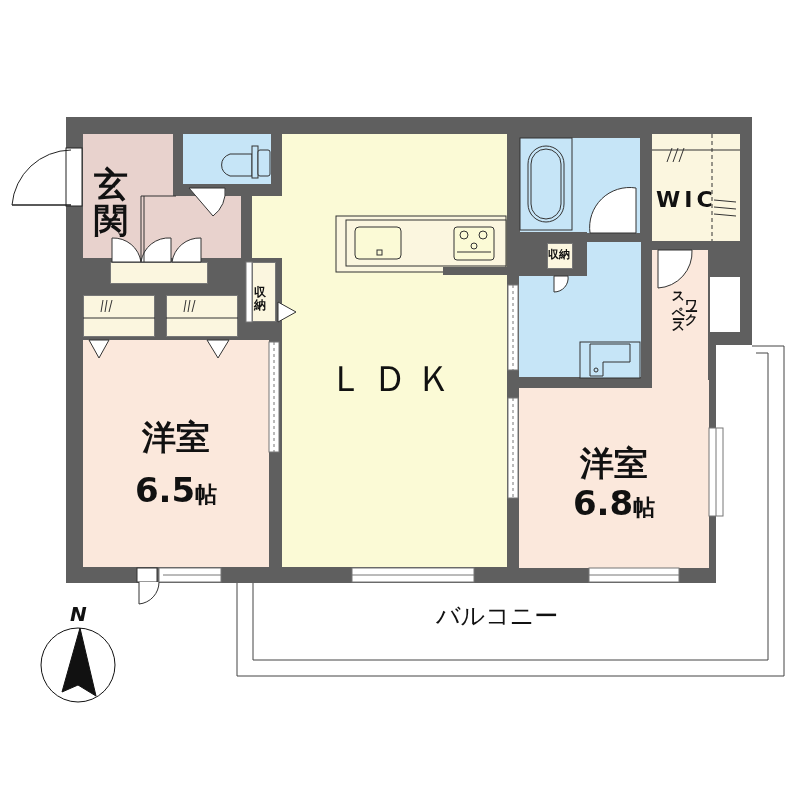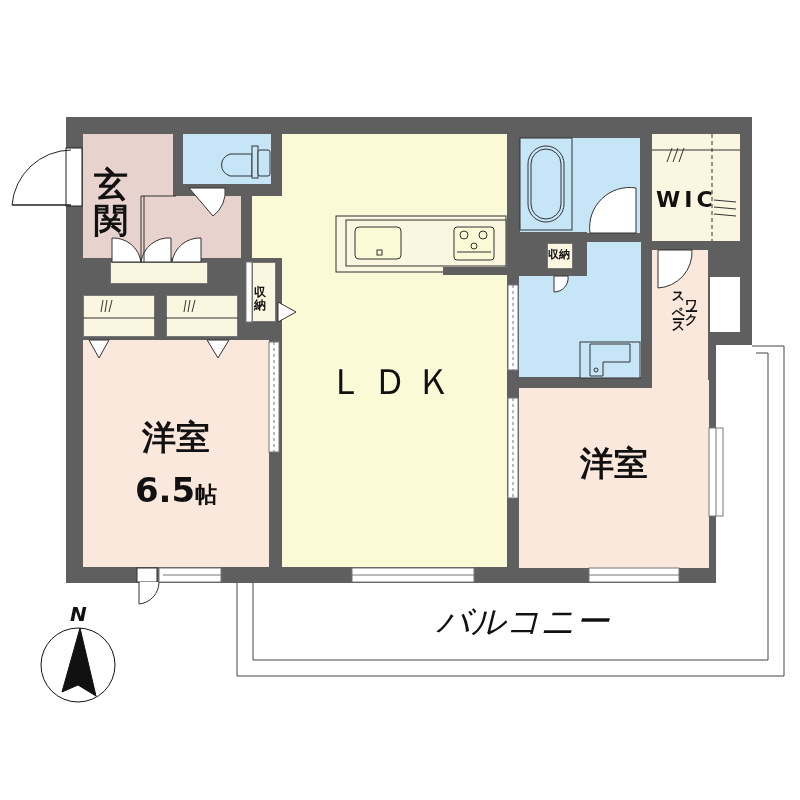--- a/index.html
+++ b/index.html
@@ -5,21 +5,21 @@
   html, body { margin:0; padding:0; background:#ffffff; }
   body { width:800px; height:800px; position:relative; overflow:hidden; font-family:"DejaVu Sans", sans-serif; }
   .abs { position:absolute; box-sizing:border-box; }
   .wall { background:#5f5f5f; }
   .room-ldk { background:#fbfad6; }
   .room-bed { background:#fbe8dc; }
   .room-entry { background:#e8d2cd; }
   .room-wet { background:#c6e5f7; }
   .room-stor { background:#fbf6df; }
   .label { position:absolute; color:#111; text-align:center; font-weight:bold; line-height:1; white-space:nowrap; }
-  .big { font-size:38px; letter-spacing:1px; }
+  .big { font-size:38px; letter-spacing:1px;font-family:Liberation Mono, monospace; }
   .area { font-size:34px; }
   .area small { font-size:22px; font-weight:bold; }
   svg { position:absolute; left:0; top:0; }
 </style>
 </head>
 <body>
 
 <div class="abs wall" style="left:66px;top:117px;width:686px;height:466px;"></div>
 
 <div class="abs" style="left:716px;top:345px;width:40px;height:240px;background:#fff;"></div>
@@ -209,17 +209,20 @@
 
 <div class="label" style="left:83px;top:420px;width:186px;">
   <div style="font-size:34px;">洋室</div>
   <div class="area" style="margin-top:19px;">
     <span>6.5</span><small>帖</small>
   </div>
 </div>
 
 <div class="label" style="left:519px;top:446px;width:190px;">
   <div style="font-size:34px;">洋室</div>
-</div>
-
-<div class="label" style="left:436px;top:604px;font-size:34px;font-weight:normal;font-style:italic;">バルコニー</div>
+  <div class="area" style="margin-top:6px;">
+    <span>6.8</span><small>帖</small>
+  </div>
+</div>
+
+<div class="label" style="left:436px;top:604px;font-size:24px;font-weight:normal;">バルコニー</div>
 
 <div class="label" style="left:70px;top:604px;font-size:20px;font-style:italic;">N</div>
 
 </body></html>

